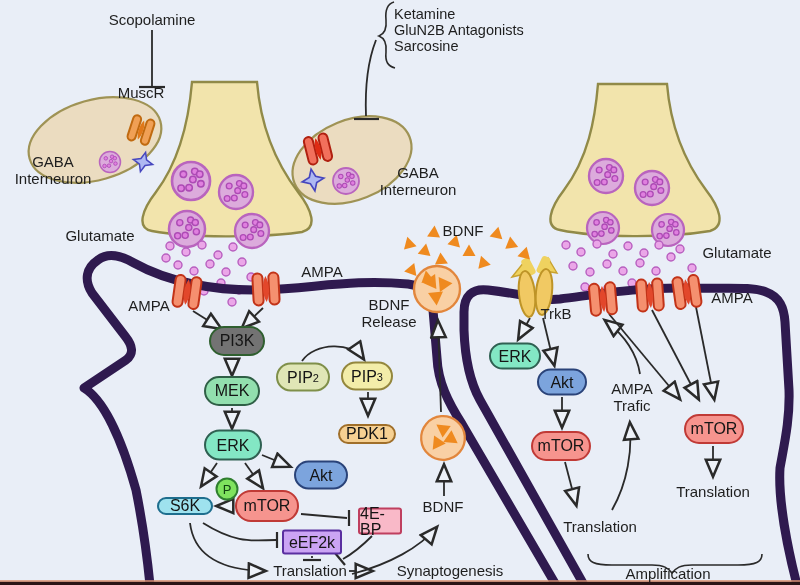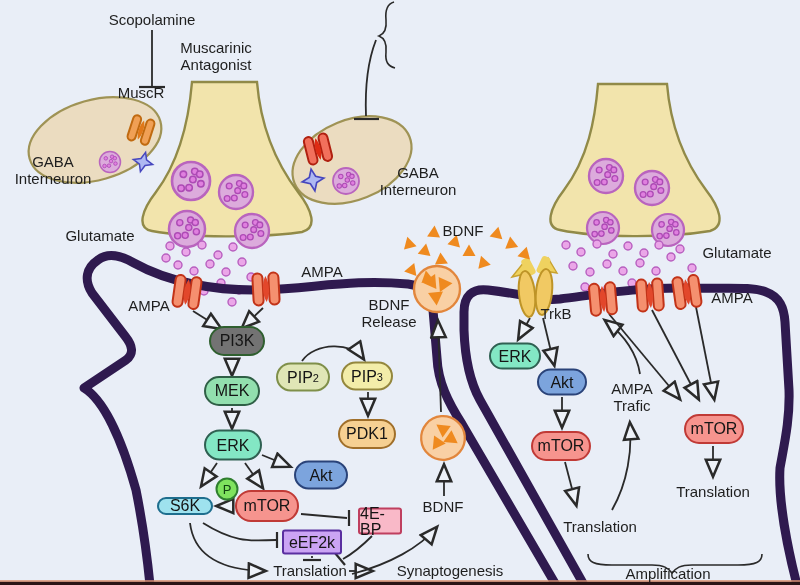--- a/index.html
+++ b/index.html
@@ -232,22 +232,23 @@
     <use href="#tri" transform="translate(483,262) rotate(-18)"></use>
     <use href="#tri" transform="translate(497,233) rotate(12)"></use>
     <use href="#tri" transform="translate(511,243) rotate(-8)"></use>
     <use href="#tri" transform="translate(525,253) rotate(15)"></use>
     <use href="#tri" transform="translate(434,232) rotate(5)"></use>
   </g>
 </svg>
 
 <div id="labels">
       <div class="lbl" style="left: 152px; top: 20px;">Scopolamine</div>
-      <div class="lbl" style="left: 216px; top: 57px;">Muscarinic
-Antagonist</div>
+      <div class="lbl anchor-left" style="left: 394px; top: 6px; font-size: 14.5px;">Ketamine
+GluN2B Antagonists
+Sarcosine</div>
       <div class="lbl" style="left: 141px; top: 93px;">MuscR</div>
       <div class="lbl" style="left: 53px; top: 171px;">GABA
 Interneuron</div>
       <div class="lbl" style="left: 418px; top: 182px;">GABA
 Interneuron</div>
       <div class="lbl" style="left: 100px; top: 236px;">Glutamate</div>
       <div class="lbl" style="left: 737px; top: 253px;">Glutamate</div>
       <div class="lbl" style="left: 149px; top: 306px;">AMPA</div>
       <div class="lbl" style="left: 322px; top: 272px;">AMPA</div>
       <div class="lbl" style="left: 732px; top: 298px;">AMPA</div>
@@ -290,21 +291,21 @@
         <span>eEF2k</span>
       </div>
       <div class="node pill" style="left: 303px; top: 377px; width: 54px; height: 29px; background: rgb(224, 230, 182); border-color: rgb(127, 143, 74);">
         <span>PIP</span>
         <sub>2</sub>
       </div>
       <div class="node pill" style="left: 367px; top: 376px; width: 52px; height: 29px; background: rgb(243, 237, 169); border-color: rgb(148, 135, 61);">
         <span>PIP</span>
         <sub>3</sub>
       </div>
-      <div class="node pill" style="left: 367px; top: 434px; width: 58px; height: 30px; background: rgb(246, 208, 146); border-color: rgb(160, 111, 42);">
+      <div class="node pill" style="left: 367px; top: 434px; width: 58px; height: 20px; background: rgb(246, 208, 146); border-color: rgb(160, 111, 42);">
         <span>PDK1</span>
       </div>
       <div class="node pill" style="left: 515px; top: 356px; width: 52px; height: 27px; background: rgb(131, 231, 196); border-color: rgb(47, 96, 82);">
         <span>ERK</span>
       </div>
       <div class="node pill" style="left: 562px; top: 382px; width: 50px; height: 27px; background: rgb(124, 164, 221); border-color: rgb(42, 67, 121);">
         <span>Akt</span>
       </div>
       <div class="node pill" style="left: 561px; top: 446px; width: 60px; height: 30px; background: rgb(246, 148, 142); border-color: rgb(192, 58, 54);">
         <span>mTOR</span>

